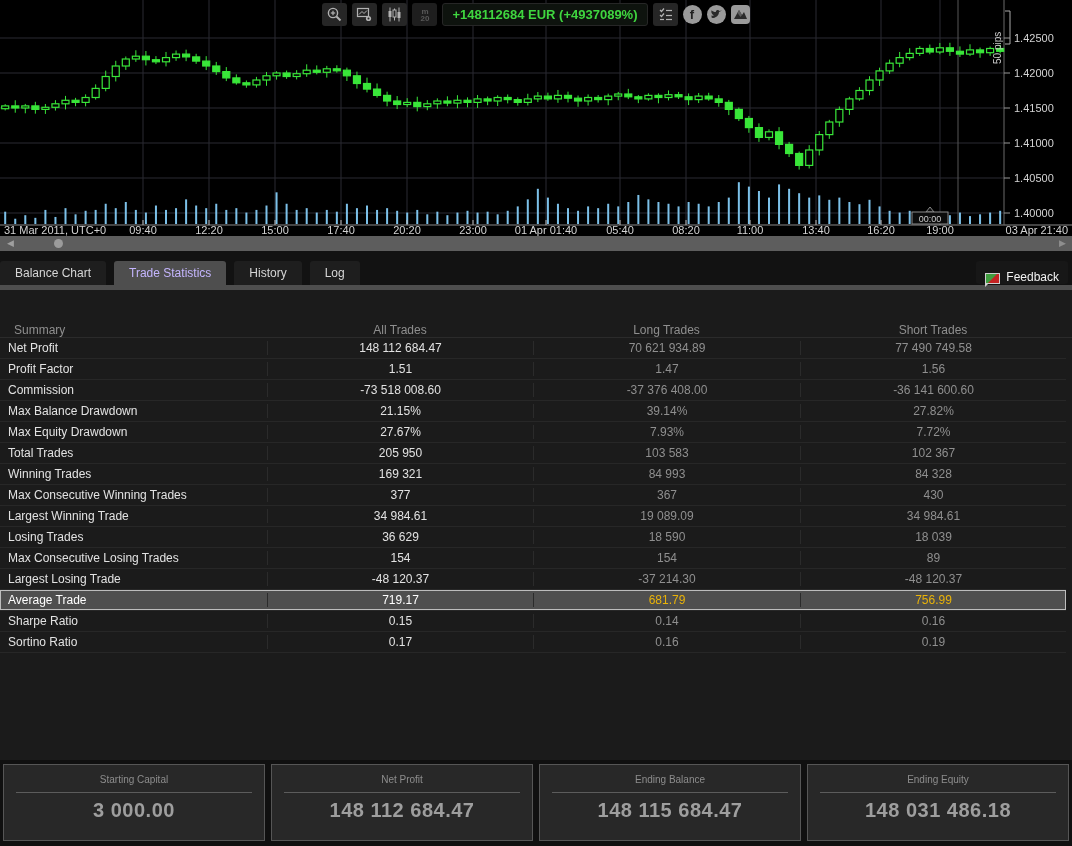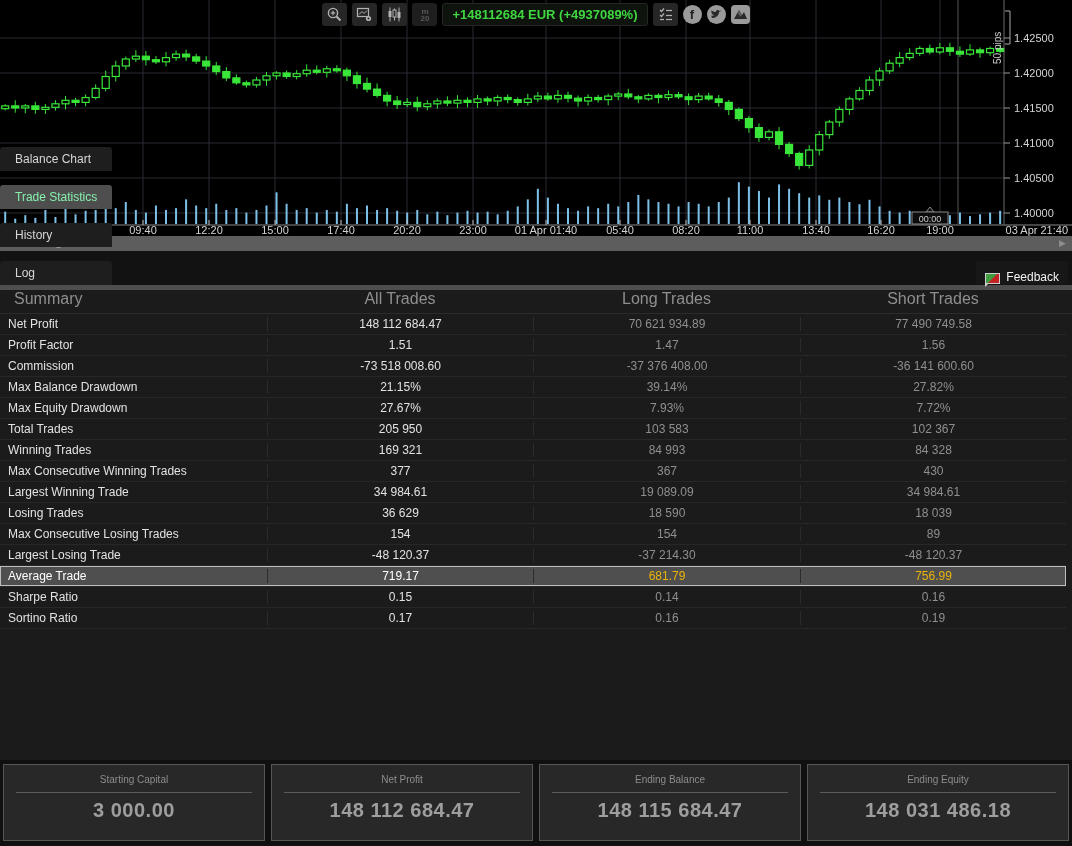--- a/index.html
+++ b/index.html
@@ -26,34 +26,34 @@
   .period-lbl{display:flex;flex-direction:column;align-items:center;line-height:7px;
     font-size:8px;color:#6d6d6d;font-weight:bold;}
   
   #chart-scrollbar{position:absolute;top:236px;left:0;width:1072px;height:15px;background:#5d5d5d;}
   #chart-scrollbar .sb-left{position:absolute;left:7px;top:2px;color:#9f9f9f;font-size:9px;}
   #chart-scrollbar .sb-dot{position:absolute;left:54px;top:3px;width:9px;height:9px;border-radius:50%;background:#9b9b9b;}
   #chart-scrollbar .sb-right{position:absolute;right:6px;top:2px;color:#8e8e8e;font-size:9px;}
   
   #tabstrip{position:absolute;top:251px;left:0;width:1072px;height:39px;background:#121212;}
   #tabstrip .strip{position:absolute;bottom:0;left:0;width:100%;height:5px;background:#4e4e4e;}
-  .tabs{position:absolute;bottom:5px;left:0;display:flex;gap:14px;flex-direction:column;}
+  .tabs{position:absolute;bottom:5px;left:0;display:flex;gap:8px;}
   .tab{height:24px;line-height:24px;padding:0 15px;font-size:12px;color:#d6d6d6;
     background:#1e1e1e;border-radius:3px 3px 0 0;white-space:nowrap;}
-  .tab.active{background:#4e4e4e;color:#86efac;}
+  .tab.active{background:#4e4e4e;color:#c4b5fd;}
   #feedback-btn{position:absolute;right:4px;bottom:6px;height:23px;background:#171717;border-radius:3px;
     display:flex;align-items:flex-end;gap:6px;padding:0 9px;color:#f2f2f2;font-size:12px;}
   .flag-icon{width:13px;height:9px;border:1px solid #cfcfcf;
     background:linear-gradient(135deg,#3f9d3f 49%,#c42222 51%);position:relative;}
   .flag-icon:after{content:"";position:absolute;left:-1px;bottom:-4px;width:0;height:0;
     border-left:4px solid #cfcfcf;border-bottom:4px solid transparent;}
   
   #stats{position:absolute;top:290px;left:0;width:1072px;height:470px;background:#1b1b1b;}
-  .thead{display:flex;height:23px;align-items:flex-start;color:#8f8f8f;font-size:16px;
-    border-bottom:1px solid #2b2b2b;}
+  .thead{display:flex;height:23px;align-items:flex-end;color:#8f8f8f;font-size:12px;
+    border-bottom:1px solid #2b2b2b;margin-top:24px;}
   .trow{display:flex;height:20px;align-items:center;font-size:12px;border-bottom:1px solid #272727;width:1066px;}
   .trow.hl{background:#4f4f4f;box-shadow:inset 0 0 0 1px #bdbdbd;}
   .c0{width:267px;padding-left:8px;box-sizing:border-box;color:#e2e2e2;}
   .h0{width:267px;padding-left:14px;box-sizing:border-box;}
   .c1,.h1{width:266px;text-align:center;color:#e2e2e2;}
   .c2,.h2{width:267px;text-align:center;color:#8f8f8f;}
   .c3,.h3{width:266px;text-align:center;color:#8f8f8f;}
   .h1,.h2,.h3{color:#8f8f8f;}
   .trow .c1,.trow .c2,.trow .c3{border-left:1px solid #2b2b2b;box-sizing:border-box;}
   .trow.hl .c0,.trow.hl .c1{color:#ffffff;}

